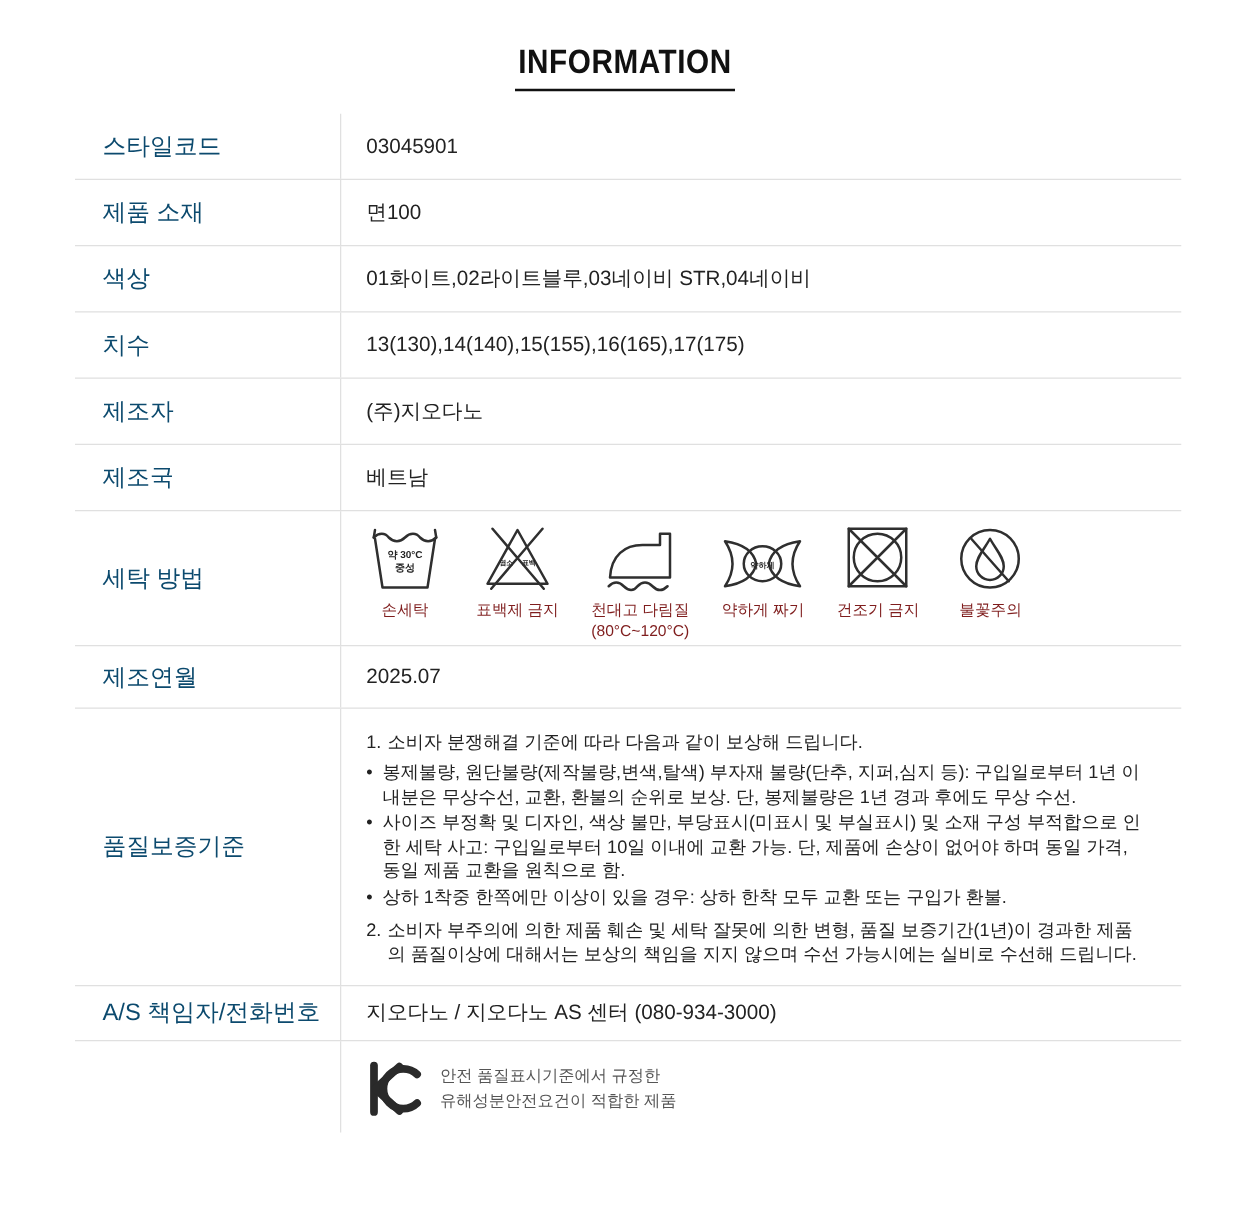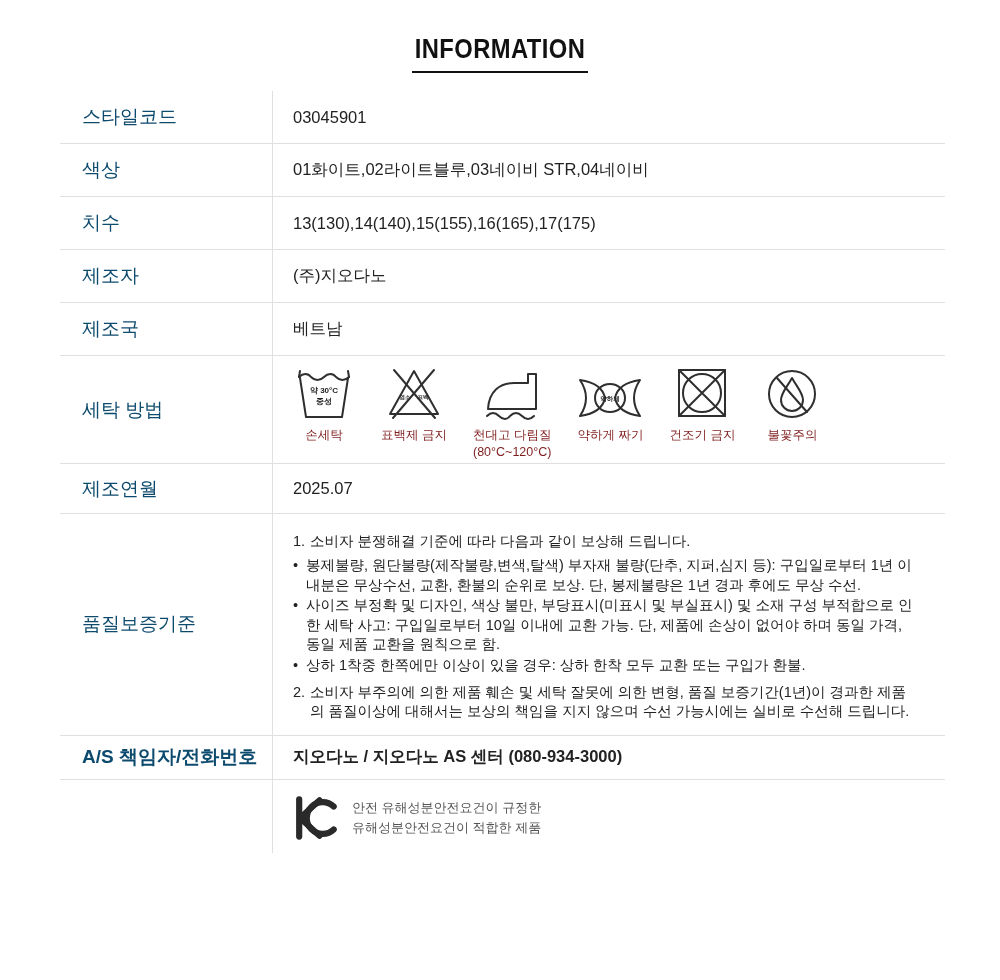--- a/index.html
+++ b/index.html
@@ -23,21 +23,21 @@
     font-size:19px;color:#0c4a6e;
   }
   .cell-value{
     flex:1;display:flex;align-items:center;padding-left:20px;padding-right:12px;
     font-size:16.5px;color:#222;box-sizing:border-box;
   }
   .h-std{min-height:53px;}
   .h-wash{min-height:108px;}
   .h-date{min-height:50px;}
   .h-warranty{min-height:189px;}
-  .h-as{min-height:44px;font-weight:bold;}
+  .h-as{min-height:44px;}
   .h-kc{min-height:73px;}
 
   
   .wash-icons{display:flex;align-items:flex-start;gap:26px;padding-top:4px;}
   .wash-icon{display:flex;flex-direction:column;align-items:center;min-width:62px;}
   .wash-icon .glyph{height:58px;display:flex;align-items:flex-end;justify-content:center;margin-bottom:6px;}
   .wash-icon svg{display:block;}
   .wlabel{font-size:12.5px;font-weight:400;color:#7f1d1d;line-height:1.3;text-align:center;white-space:nowrap;}
   .wicon-stroke{fill:none;stroke:#2f2f2f;stroke-width:2;stroke-linecap:round;stroke-linejoin:round;}
   .wicon-text{fill:#222;font-weight:700;}
@@ -61,20 +61,24 @@
 
 <div class="title-wrap">
   <div class="page-title">INFORMATION</div>
 </div>
 
 <div class="info-table">
 
   <div class="row h-std">
     <div class="cell-label">스타일코드</div>
     <div class="cell-value">03045901</div>
+  </div>
+  <div class="row h-std">
+    <div class="cell-label">제품 소재</div>
+    <div class="cell-value">면100</div>
   </div>
   <div class="row h-std">
     <div class="cell-label">색상</div>
     <div class="cell-value">01화이트,02라이트블루,03네이비 STR,04네이비</div>
   </div>
   <div class="row h-std">
     <div class="cell-label">치수</div>
     <div class="cell-value">13(130),14(140),15(155),16(165),17(175)</div>
   </div>
   <div class="row h-std">
@@ -207,19 +211,19 @@
       <span class="kc-logo">
         <svg width="46" height="48" viewBox="0 0 52 52">
           <g fill="none" stroke="#2a2a2a" stroke-width="7" stroke-linecap="round" stroke-linejoin="round">
             <path d="M7,5 L7,47"></path>
             <path d="M8,26 L30,6 M8,26 L30,46"></path>
             <path d="M46,13 A18,18 0 1 0 46,39"></path>
           </g>
         </svg>
       </span>
       <span class="kc-text">
-        <div>안전 유해성분안전요건이 규정한</div>
+        <div>안전 품질표시기준에서 규정한</div>
         <div>유해성분안전요건이 적합한 제품</div>
       </span>
     </div>
   </div>
 
 </div>
 
 </body></html>

